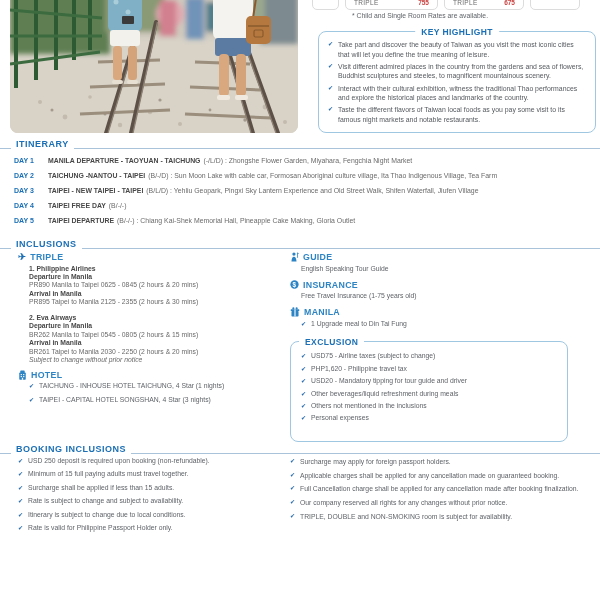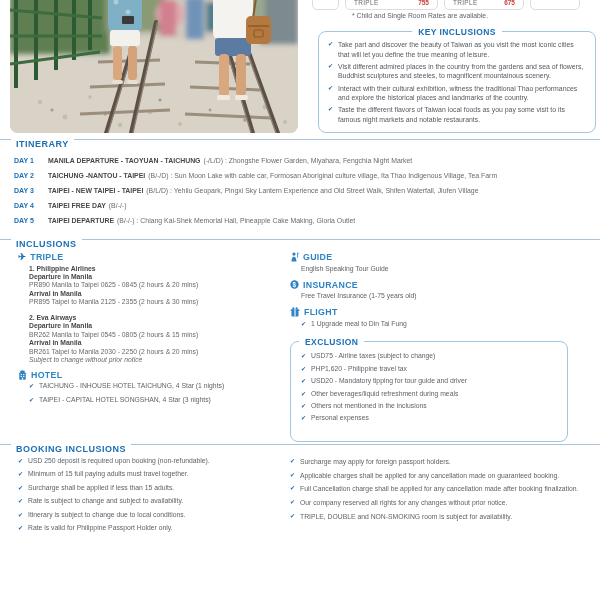--- a/index.html
+++ b/index.html
@@ -28,21 +28,21 @@
   .legend-center{left:50%;transform:translateX(-50%);}
   .legend-left{left:8px;}
   .highlight-box{position:absolute;left:318px;top:31px;width:278px;padding:8px 8px 5px 9px;}
 
   
   .check{position:relative;padding-left:10px;}
   .check::before{content:"✔";position:absolute;left:0;top:0;color:#2a6fb0;font-size:6.2px;}
   .hl-item{font-size:6.9px;line-height:1.4;color:#55595e;margin-bottom:2.5px;}
 
   
-  .section-header{position:absolute;left:0;width:600px;display:flex;align-items:flex-start;gap:5px;}
+  .section-header{position:absolute;left:0;width:600px;display:flex;align-items:flex-end;gap:5px;}
   .sh-pre{width:11px;height:0;border-top:1.5px solid #a9c4da;flex:none;}
   .sh-title{color:#1b6fb5;font-weight:bold;font-size:9px;letter-spacing:.5px;white-space:nowrap;}
   .sh-post{flex:1;border-top:1.5px solid #a9c4da;}
   #hdr-itinerary{top:139px}
   #hdr-inclusions{top:239px}
   #hdr-booking{top:444px}
 
   
   .itinerary-list{position:absolute;left:14px;top:157px;width:586px;}
   .day-row{display:flex;margin-bottom:8px;white-space:nowrap;}
@@ -188,21 +188,21 @@
       <span class="price-value">675</span>
     </div>
     <div class="price-cell pc4">
       <span class="price-label"></span>
       <span class="price-value"></span>
     </div>
   </div>
   <div class="price-note">* Child and Single Room Rates are available.</div>
 
   <div class="lbox highlight-box">
-    <span class="box-legend legend-center">KEY INCLUSIONS</span>
+    <span class="box-legend legend-center">KEY HIGHLIGHT</span>
     <div class="hl-item check">Take part and discover the beauty of Taiwan as you visit the most iconic cities that will let you define the true meaning of leisure.</div>
     <div class="hl-item check">Visit different admired places in the country from the gardens and sea of flowers, Buddhist sculptures and steeles, to magnificent mountainous scenery.</div>
     <div class="hl-item check">Interact with their cultural exhibition, witness the traditional Thao performances and explore the historical places and landmarks of the country.</div>
     <div class="hl-item check">Taste the different flavors of Taiwan local foods as you pay some visit to its famous night markets and notable restaurants.</div>
   </div>
 
   <div class="section-header" id="hdr-itinerary">
     <span class="sh-pre"></span>
     <span class="sh-title">ITINERARY</span>
     <span class="sh-post"></span>
@@ -300,21 +300,21 @@
     <div class="inc-text">Free Travel Insurance (1-75 years old)</div>
 
     <div class="inc-head">
       <svg class="icon-svg" width="10" height="10" viewBox="0 0 11 11">
         <rect x="1.6" y="4.4" width="7.8" height="6" rx="0.8" fill="#2d84c4"></rect>
         <rect x="0.8" y="2.6" width="9.4" height="1.9" rx="0.5" fill="#2d84c4"></rect>
         <rect x="4.9" y="2.6" width="1.2" height="7.8" fill="#fff"></rect>
         <circle cx="3.7" cy="1.6" r="1.2" fill="#2d84c4"></circle>
           <circle cx="7.3" cy="1.6" r="1.2" fill="#2d84c4"></circle>
       </svg>
-      <span>FLIGHT</span>
+      <span>MANILA</span>
     </div>
     <div class="inc-body">
       <div class="check-item check">1 Upgrade meal to Din Tai Fung</div>
     </div>
 
     <div class="lbox exclusion-box">
       <span class="box-legend legend-left">EXCLUSION</span>
       <div class="check-item check">USD75 - Airline taxes (subject to change)</div>
       <div class="check-item check">PHP1,620 - Philippine travel tax</div>
       <div class="check-item check">USD20 - Mandatory tipping for tour guide and driver</div>

